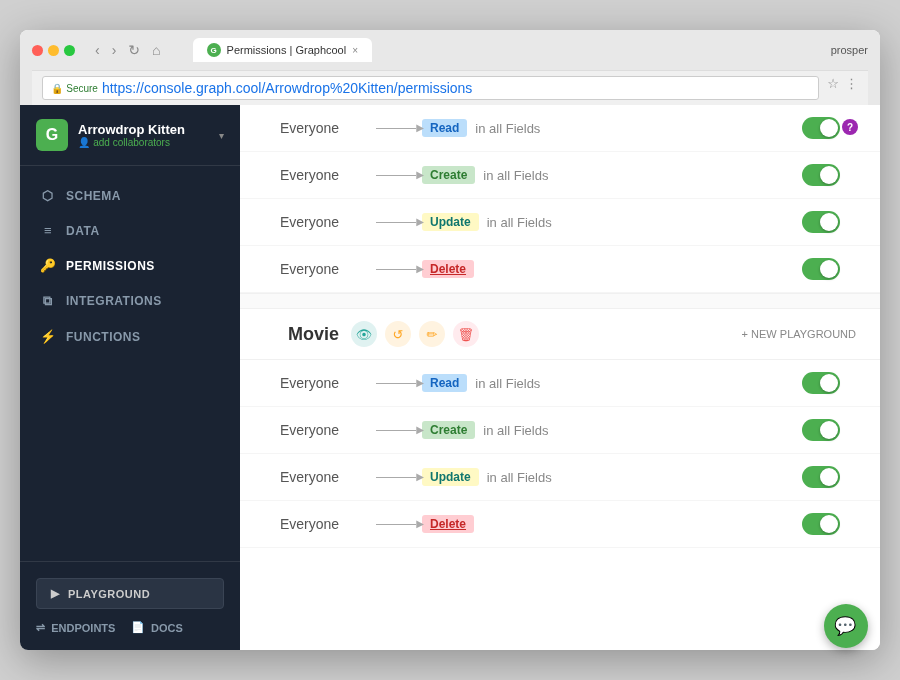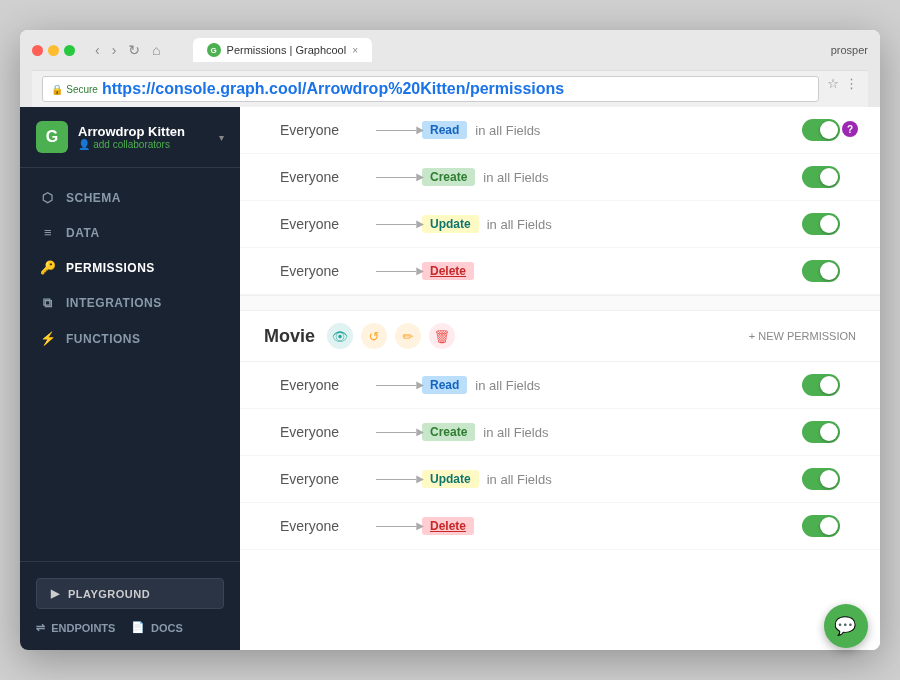--- a/index.html
+++ b/index.html
@@ -127,22 +127,21 @@
       gap: 4px;
     }
 
     .secure-badge {
       color: #2e7d32;
       font-size: 10px;
     }
 
     .address-url {
       color: #1a73e8;
-      font-size: 16px;
-      font-weight: bold;
+      font-size: 14px;
     }
 
     .address-actions {
       display: flex;
       gap: 6px;
       color: #888;
       font-size: 13px;
     }
 
     .user-label {
@@ -296,20 +295,21 @@
     .section-title-row {
       display: flex;
       align-items: center;
       gap: 12px;
     }
 
     .section-title {
       font-size: 18px;
       font-weight: 600;
       color: #333;
+      margin-left: 24px;
     }
 
     .section-actions {
       display: flex;
       gap: 8px;
       align-items: center;
     }
 
     .action-icon {
       width: 26px;
@@ -619,21 +619,21 @@
         <div class="section-header">
           <div class="section-title-row">
             <span class="section-title">Movie</span>
             <div class="section-actions">
               <div class="action-icon" style="color:#26a69a; background:#e0f2f1;">👁</div>
               <div class="action-icon" style="color:#ffa726; background:#fff3e0;">↺</div>
               <div class="action-icon" style="color:#ffa726; background:#fff3e0;">✏</div>
               <div class="action-icon" style="color:#ef5350; background:#ffebee;">🗑</div>
             </div>
           </div>
-          <span class="new-permission-btn">+ NEW PERMISSION</span>
+          <span class="new-permission-btn">+ NEW PLAYGROUND</span>
         </div>
 
         <div class="permission-row">
           <span class="permission-subject">Everyone</span>
           <div class="permission-arrow">
             <div class="arrow-line"></div>
           </div>
           <span class="permission-badge badge-read">Read</span>
           <span class="permission-fields">in all Fields</span>
           <div class="permission-toggle">

